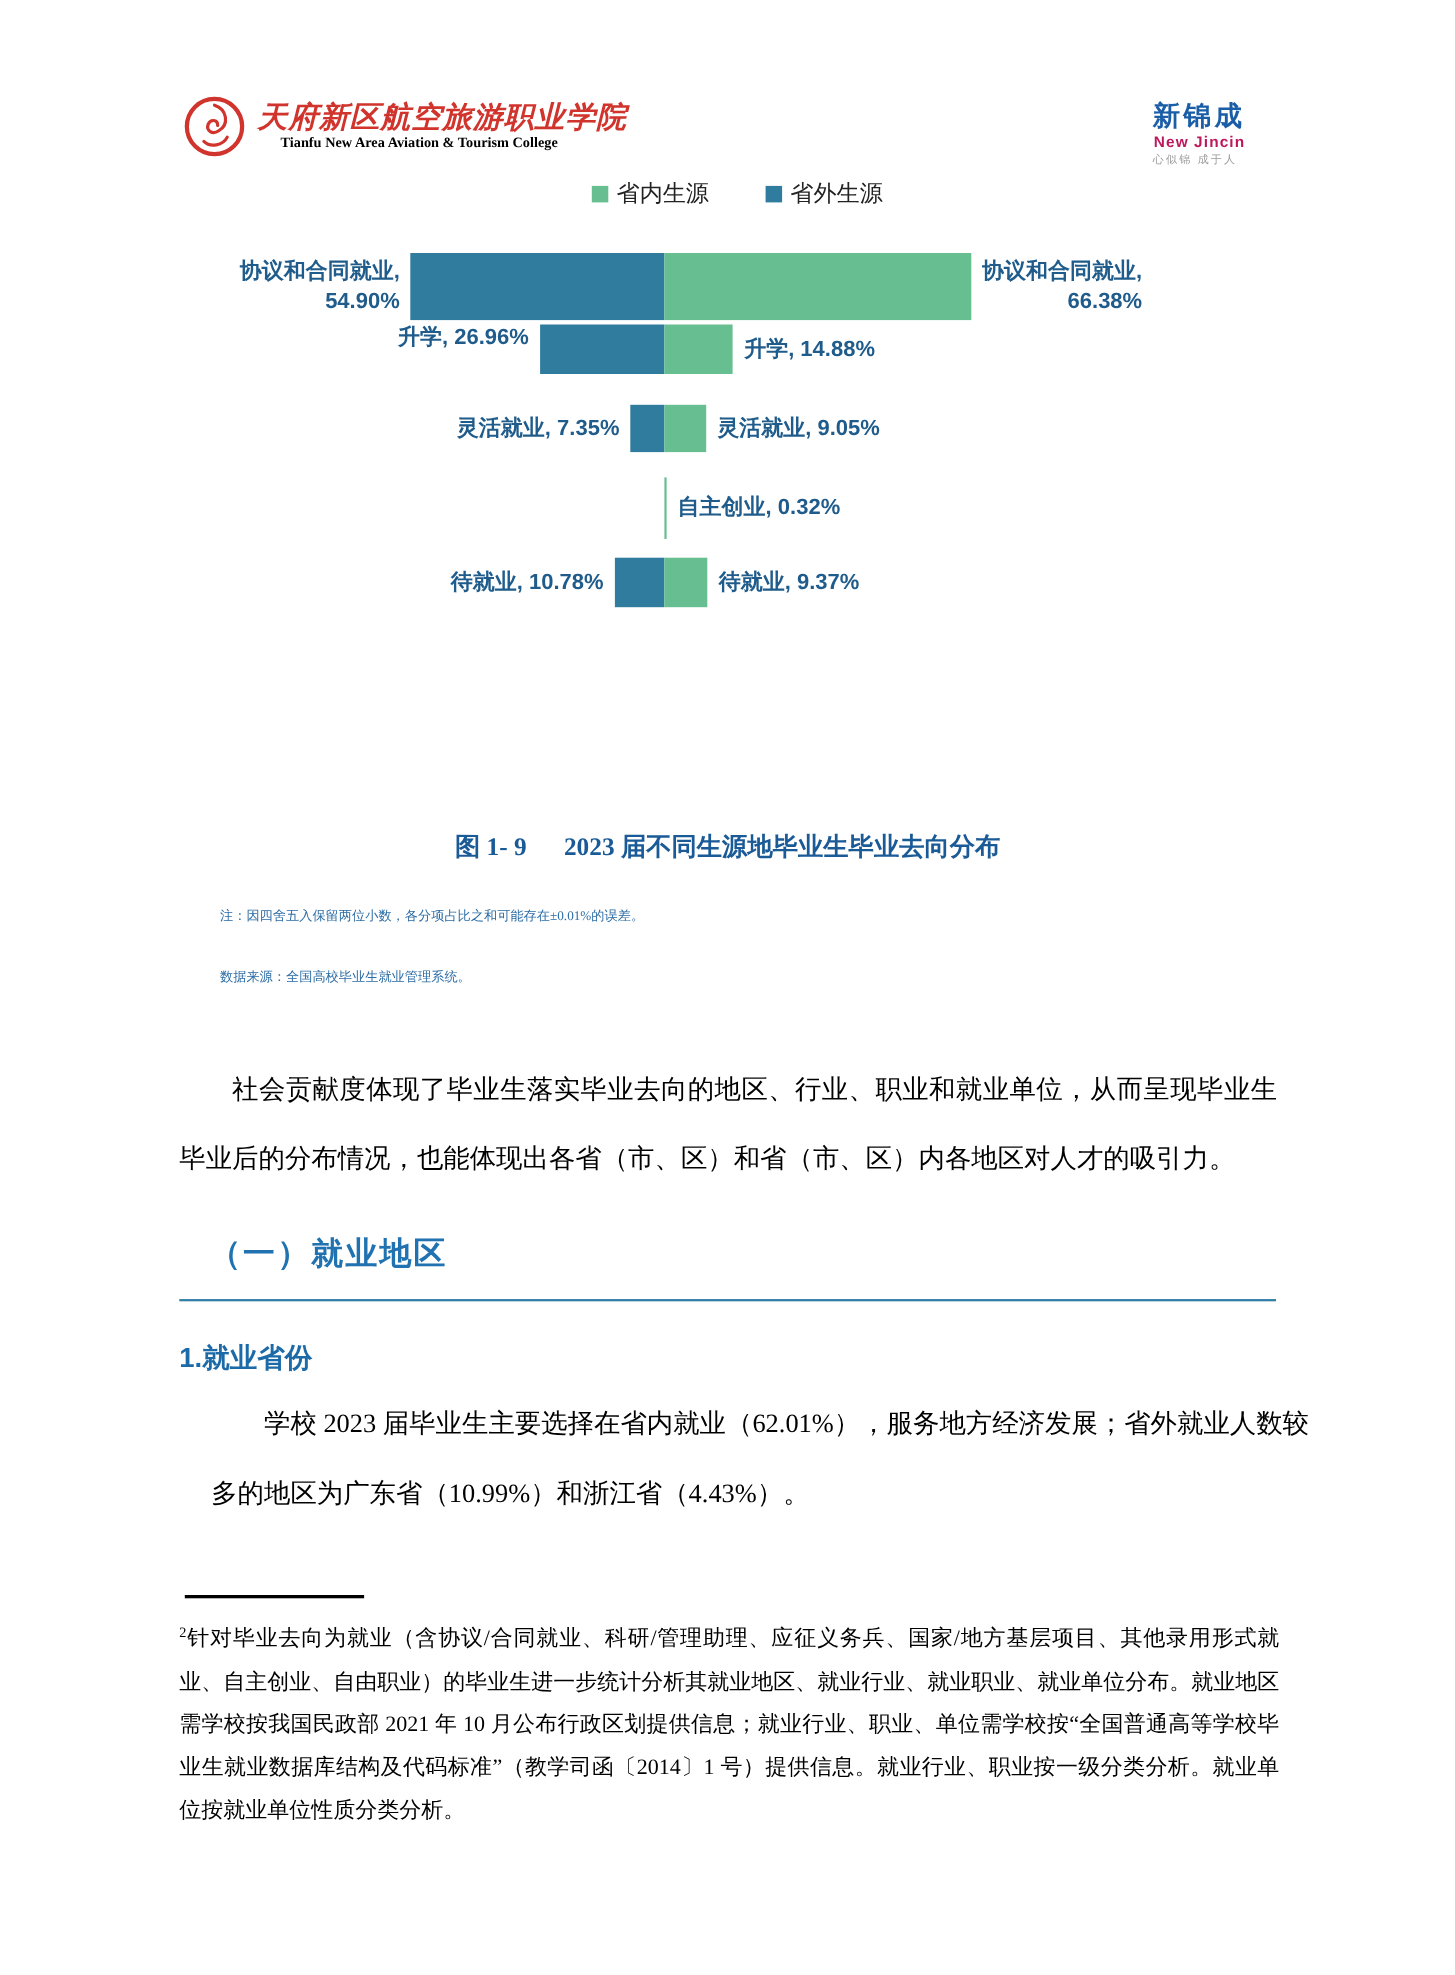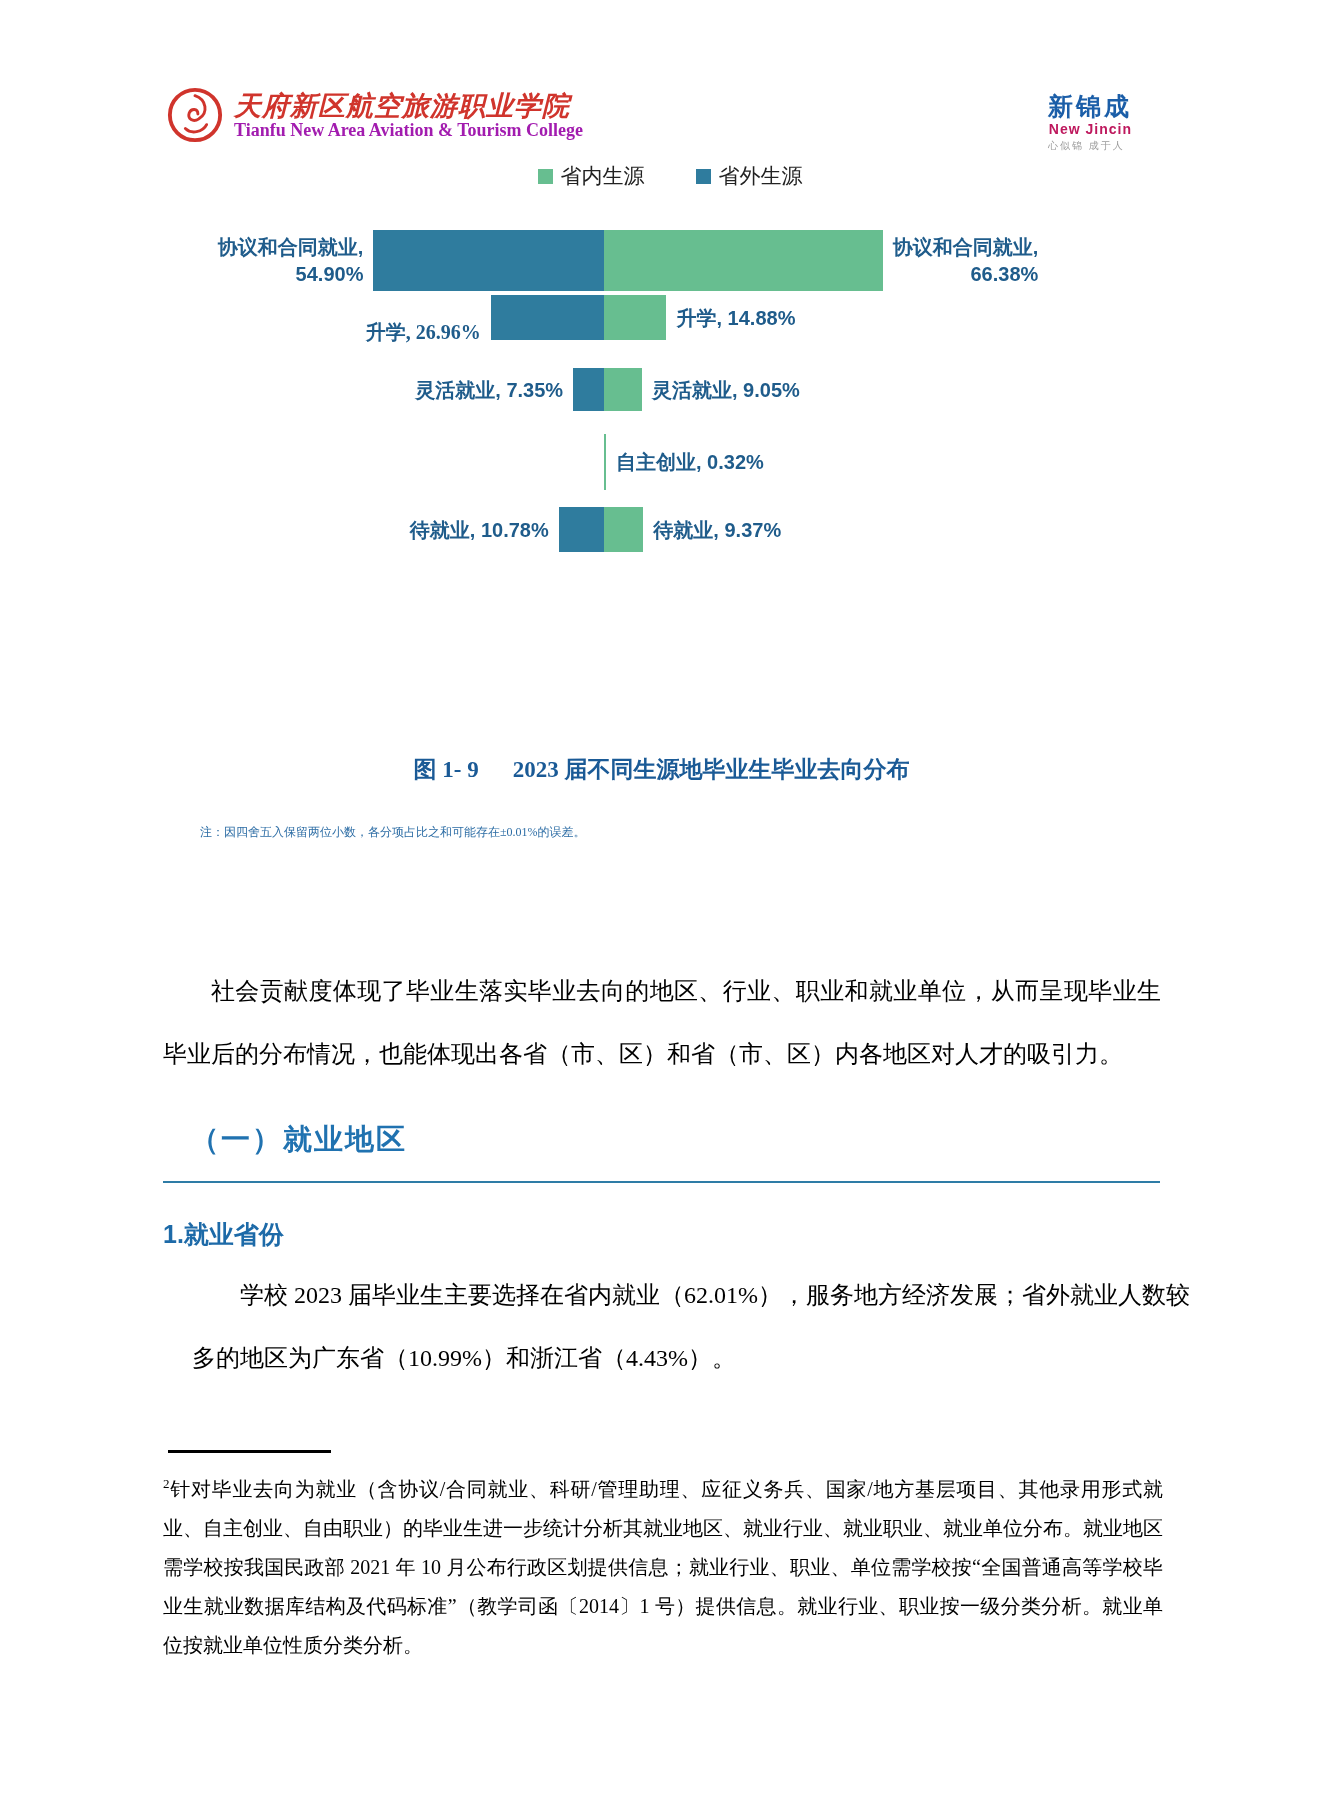--- a/index.html
+++ b/index.html
@@ -4,22 +4,22 @@
 <style>
   html,body{margin:0;padding:0;background:#fff;}
   .page{position:relative;width:1323px;height:1795px;background:#ffffff;overflow:hidden;
         font-family:"Liberation Serif",serif;color:#000;}
 
   
   .hdr-left{position:absolute;left:166px;top:86px;display:flex;align-items:center;gap:10px;}
   .emblem{width:58px;height:58px;flex:0 0 auto;}
   .school-cn{font-family:"Liberation Serif",serif;font-style:italic;font-weight:bold;
              font-size:27px;color:#D0342C;line-height:30px;letter-spacing:1px;}
-  .school-en{font-family:"Liberation Serif",serif;font-weight:bold;font-size:18px;
-             color:#a21caf;line-height:18px;}
+  .school-en{font-family:"Liberation Serif",serif;font-weight:bold;font-size:13px;
+             color:#000000;line-height:18px;margin-left:21px;}
   .hdr-title{position:absolute;left:543px;top:109px;font-family:"Liberation Sans",sans-serif;
              font-weight:bold;font-size:22px;color:#4A7586;letter-spacing:1px;}
   .hdr-right{position:absolute;left:1048px;top:94px;line-height:1;}
   .brand-cn{font-family:"Liberation Sans",sans-serif;font-weight:bold;font-size:25px;
             color:#1B5EA8;letter-spacing:3px;}
   .brand-en{font-family:"Liberation Sans",sans-serif;font-weight:bold;font-size:14px;
             color:#be185d;margin-top:3px;letter-spacing:1px;text-align:right;}
   .brand-tag{font-family:"Liberation Sans",sans-serif;font-size:10px;color:#9A9A9A;
              margin-top:5px;letter-spacing:2px;}
 
@@ -106,39 +106,40 @@
       <div class="bar-label" style="right: 826.58px; top: 45.5px; text-align: right;">
         <div>协议和合同就业,</div>
         <div>54.90%</div>
       </div>
       <div class="bar-label" style="left: 742.796px; top: 45.5px;">
         <div>协议和合同就业,</div>
         <div style="text-align:right">66.38%</div>
       </div>
       <div class="bar" style="left: 340.768px; top: 80px; width: 113.232px; height: 45px; background: rgb(47, 124, 158);"></div>
       <div class="bar" style="left: 454px; top: 80px; width: 62.496px; height: 45px; background: rgb(103, 190, 144);"></div>
-      <div class="bar-label" style="right: 709.232px; top: 117px; text-align: right; font-family: Liberation Serif, serif;">升学, 26.96%</div>
+      <div class="bar-label" style="right: 709.232px; top: 92px; text-align: right;">升学, 26.96%</div>
       <div class="bar-label" style="left: 526.496px; top: 102.5px;">升学, 14.88%</div>
       <div class="bar" style="left: 423.13px; top: 153px; width: 30.87px; height: 43px; background: rgb(47, 124, 158);"></div>
       <div class="bar" style="left: 454px; top: 153px; width: 38.01px; height: 43px; background: rgb(103, 190, 144);"></div>
       <div class="bar-label" style="right: 626.87px; top: 174.5px; text-align: right;">灵活就业, 7.35%</div>
       <div class="bar-label" style="left: 502.01px; top: 174.5px;">灵活就业, 9.05%</div>
       <div class="bar" style="left: 454px; top: 219px; width: 2px; height: 56px; background: rgb(103, 190, 144);"></div>
       <div class="bar-label" style="left: 466px; top: 247px;">自主创业, 0.32%</div>
       <div class="bar" style="left: 408.724px; top: 292px; width: 45.276px; height: 45px; background: rgb(47, 124, 158);"></div>
       <div class="bar" style="left: 454px; top: 292px; width: 39.354px; height: 45px; background: rgb(103, 190, 144);"></div>
       <div class="bar-label" style="right: 641.276px; top: 314.5px; text-align: right;">待就业, 10.78%</div>
       <div class="bar-label" style="left: 503.354px; top: 314.5px;">待就业, 9.37%</div>
     </div>
 
   <div class="fig-caption">
     <span class="cap-prefix">图 1- 9</span><span>2023 届不同生源地毕业生毕业去向分布</span>
   </div>
 
   <div class="note-line note-1">注：因四舍五入保留两位小数，各分项占比之和可能存在±0.01%的误差。</div>
+  <div class="note-line note-2">数据来源：全国高校毕业生就业管理系统。</div>
 
   <div class="para para-indent para-1">社会贡献度体现了毕业生落实毕业去向的地区、行业、职业和就业单位，从而呈现毕业生毕业后的分布情况，也能体现出各省（市、区）和省（市、区）内各地区对人才的吸引力。</div>
 
   <div class="sub-heading">（一）就业地区</div>
   <div class="blue-rule"></div>
   <div class="sub-sub-heading">1.就业省份</div>
   <div class="para para-indent para-2">学校 2023 届毕业生主要选择在省内就业（62.01%），服务地方经济发展；省外就业人数较多的地区为广东省（10.99%）和浙江省（4.43%）。</div>
 
   <div class="footnote-sep"></div>
   <div class="footnote">

